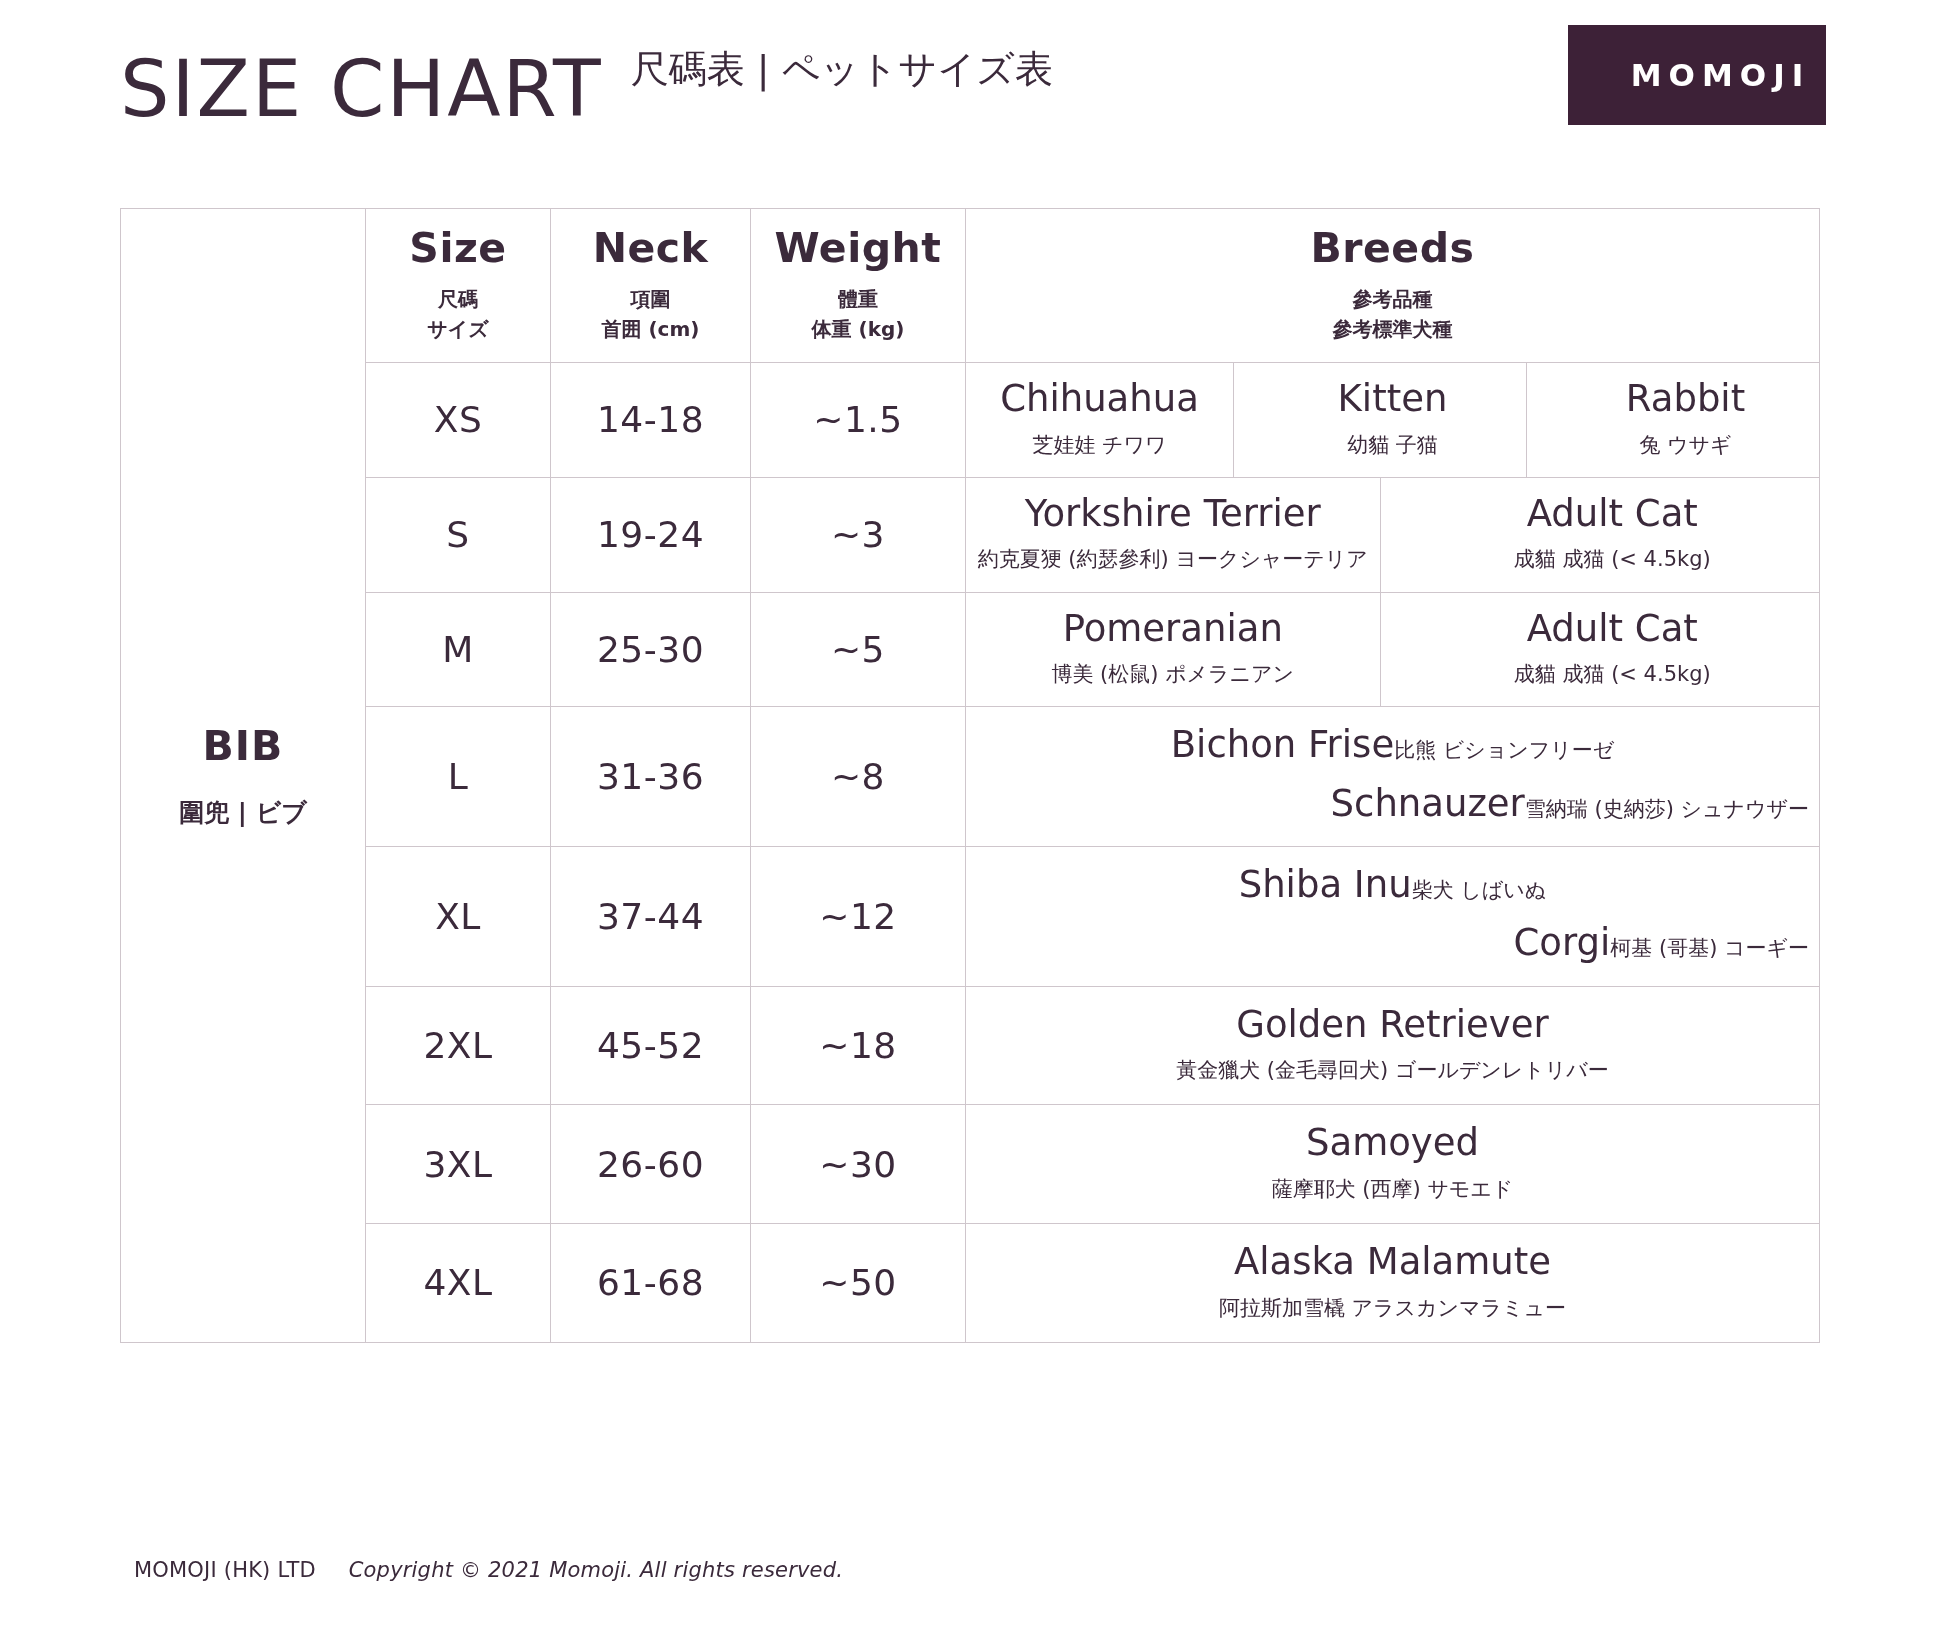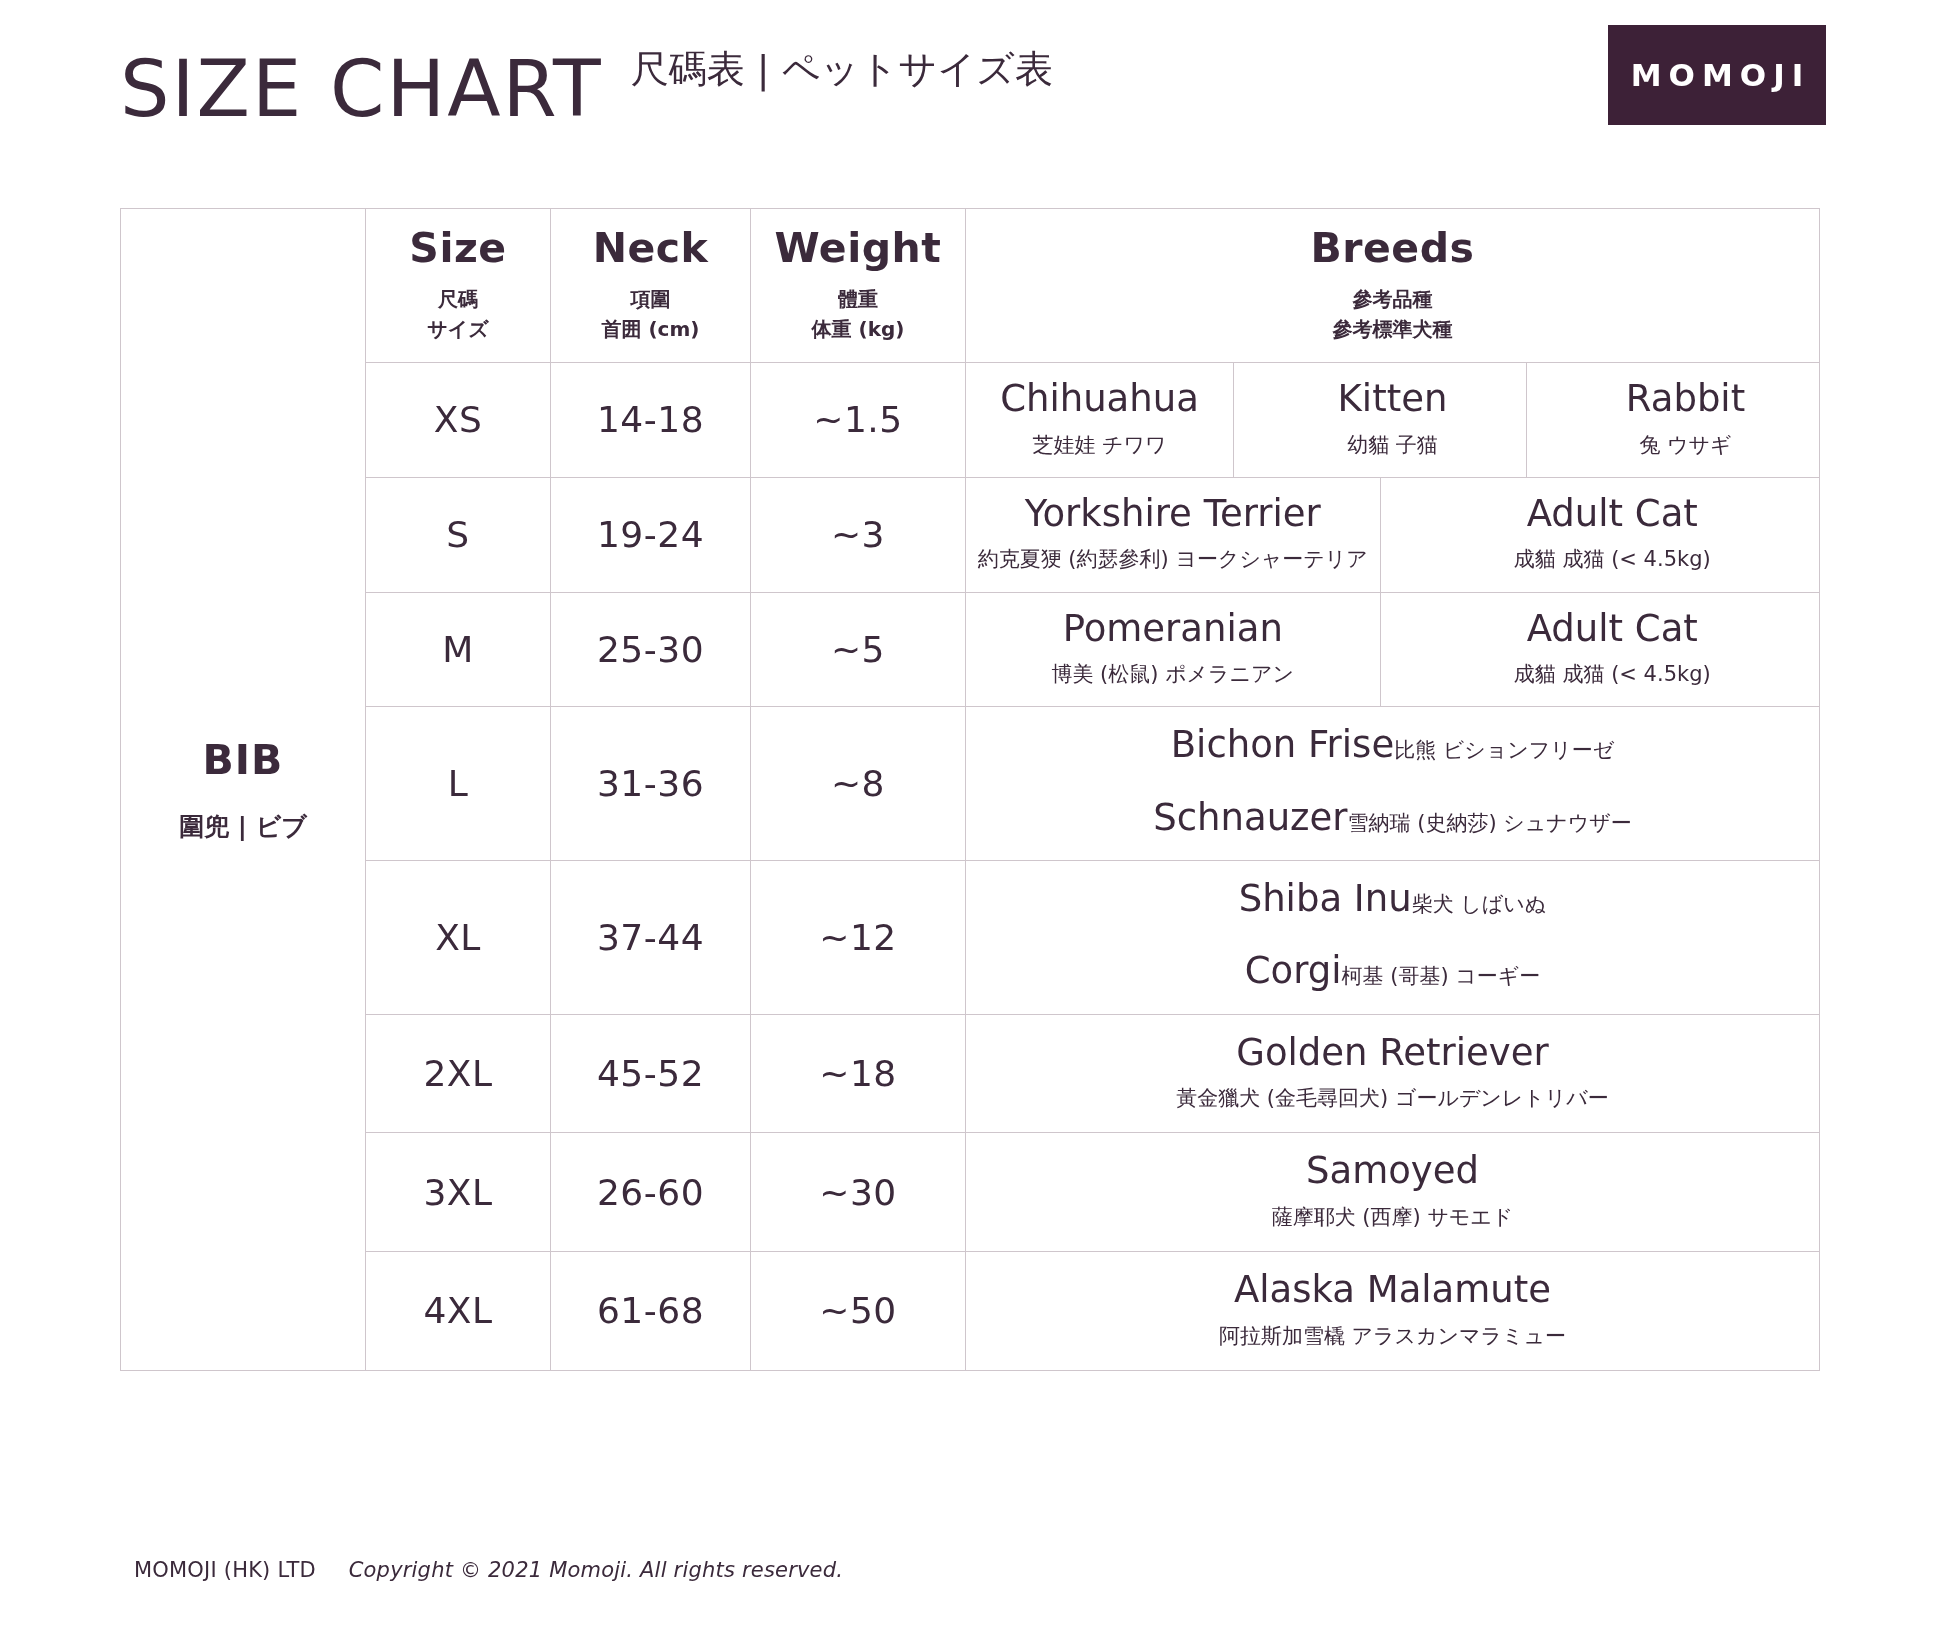--- a/index.html
+++ b/index.html
@@ -50,20 +50,21 @@
   .logo-box {
     position: absolute;
     right: 0;
     top: -25px;
     width: 218px;
     height: 100px;
     background: #3d2137;
     display: flex;
     align-items: center;
     justify-content: center;
+    padding-left: 40px;
   }
   .logo-text {
     color: #ffffff;
     font-size: 31px;
     letter-spacing: 7px;
     font-weight: 700;
     padding-left: 7px;
   }
 
   
@@ -156,21 +157,21 @@
   td.breeds-td { padding: 0; }
 
   
   .breed-line {
     display: flex;
     align-items: baseline;
     justify-content: center;
     gap: 0;
     line-height: 1.25;
   }
-  .breed-line + .breed-line { margin-top: 28px; }
+  .breed-line + .breed-line { margin-top: 14px; justify-content: flex-end; }
   .breed-line .breed-en { font-size: 37px; }
   .breed-line .breed-loc { font-size: 21px; margin-top: 0; }
 
   .stack-cell { padding: 16px 10px 20px; }
 
   
   .footer {
     position: absolute;
     left: 134px;
     bottom: 46px;

